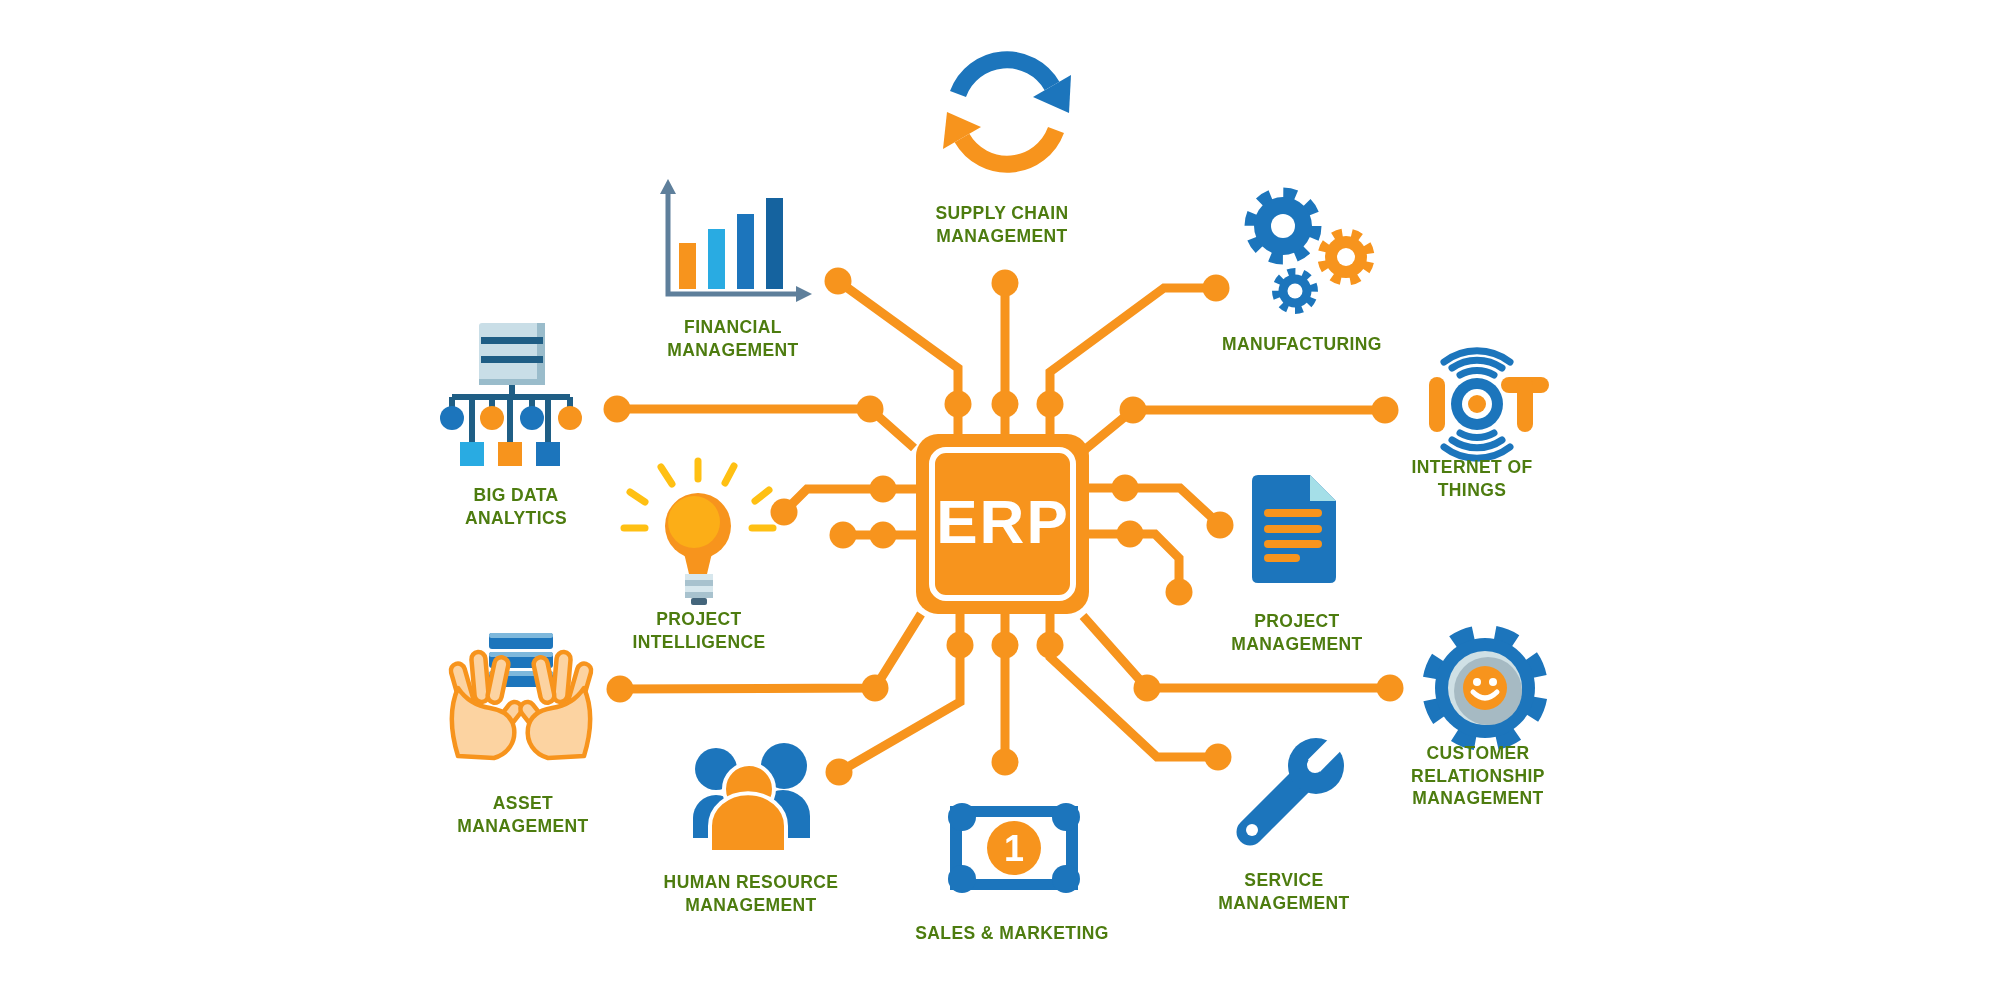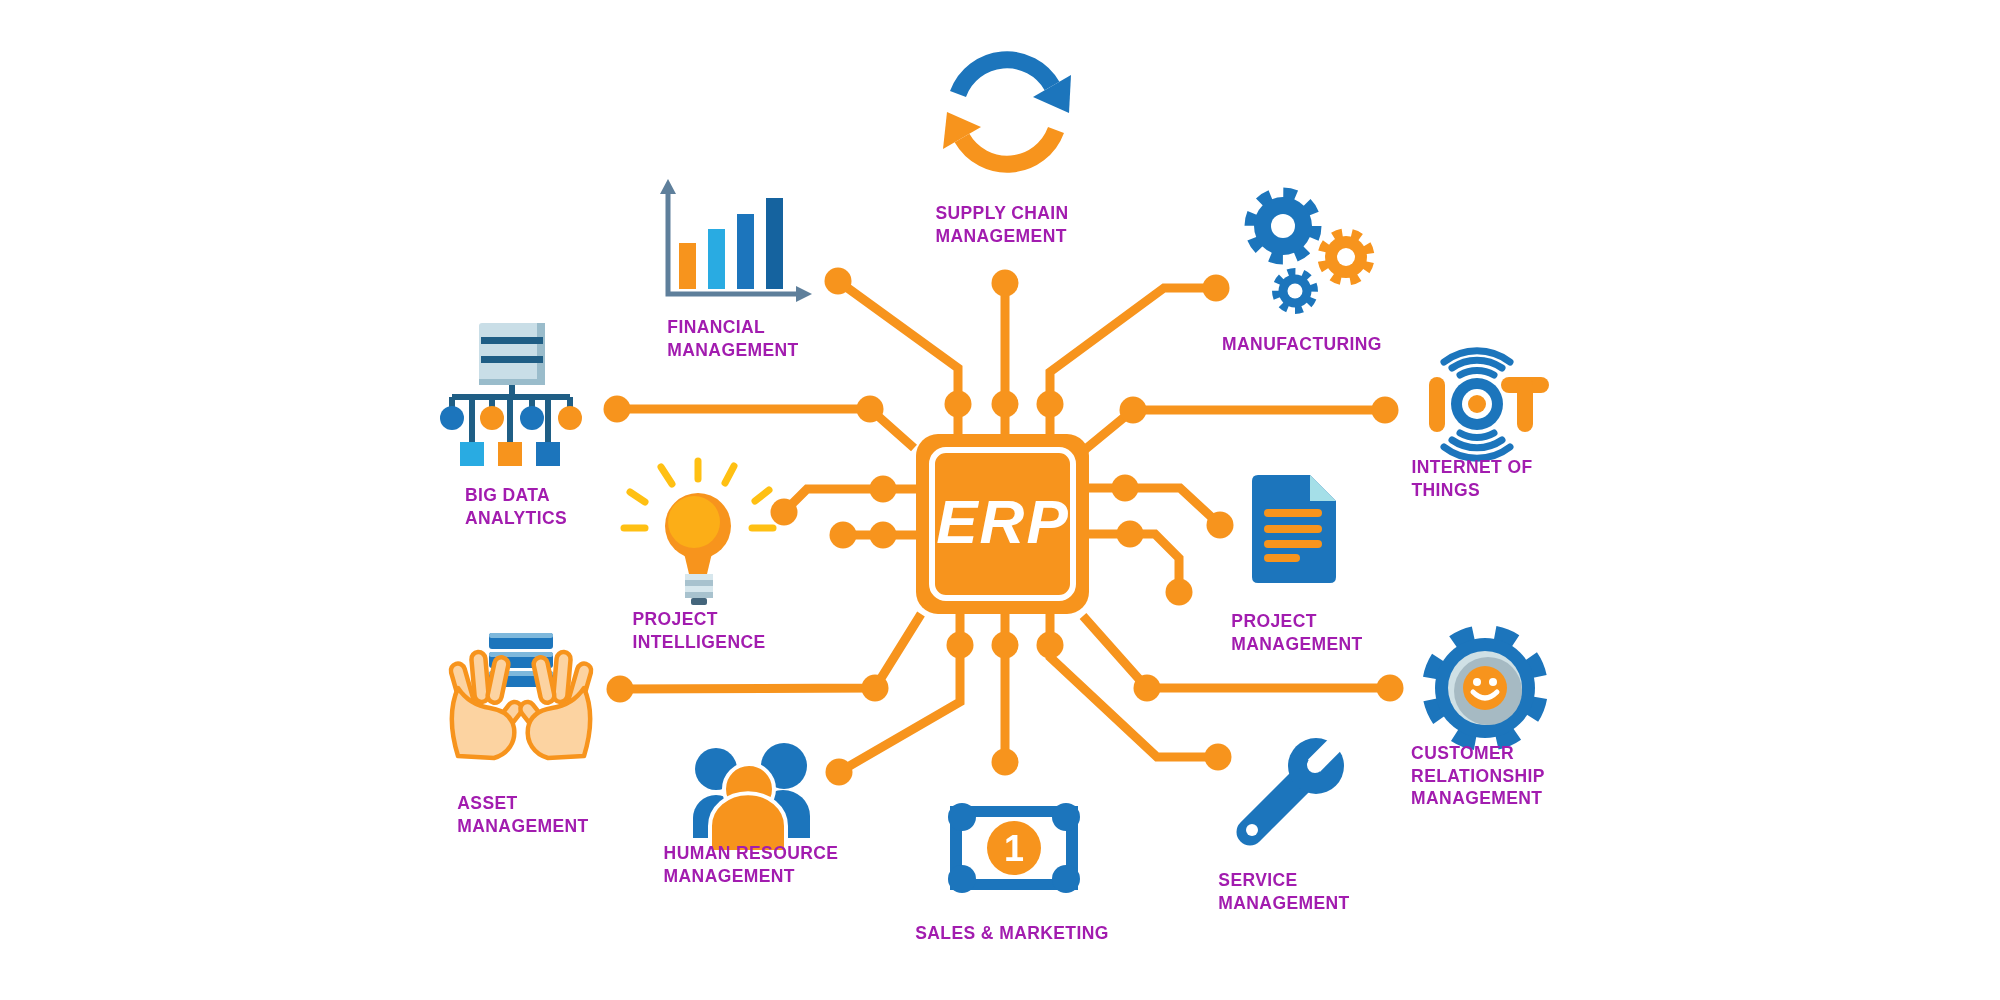--- a/index.html
+++ b/index.html
@@ -1,22 +1,22 @@
 <!DOCTYPE html>
 <html><head>
 <meta charset="utf-8">
 <style>
   html,body{margin:0;padding:0;background:#ffffff;}
   .stage{position:relative;width:2000px;height:1000px;background:#ffffff;overflow:hidden;
          font-family:"Liberation Sans",sans-serif;}
   .stage svg.canvas{position:absolute;left:0;top:0;}
-  .lbl{position:absolute;transform:translateX(-50%);color:#a21caf;
+  .lbl{position:absolute;transform:translateX(-50%);text-align:center;color:#4d7c0f;
        font-weight:bold;font-size:17.5px;line-height:22.5px;letter-spacing:.4px;white-space:nowrap;}
   .erp{position:absolute;left:1003px;top:524px;transform:translate(-50%,-54%);
-       color:#ffffff;font-weight:bold;font-size:62px;letter-spacing:2px;font-style:italic;}
+       color:#ffffff;font-weight:bold;font-size:62px;letter-spacing:2px;}
 </style>
 </head>
 <body>
 
 <div class="stage">
 
 <svg class="canvas" width="2000" height="1000" viewBox="0 0 2000 1000">
 
   <g stroke="#F7941D" stroke-width="9" fill="none">
     <path d="M958,440 958,368 838,281"></path>
@@ -285,21 +285,21 @@
   <div>CUSTOMER</div>
   <div>RELATIONSHIP</div>
   <div>MANAGEMENT</div>
 </div>
 
 <div class="lbl" style="left:1284px;top:869px">
   <div>SERVICE</div>
   <div>MANAGEMENT</div>
 </div>
 
-<div class="lbl" style="left:751px;top:842px">
+<div class="lbl" style="left:751px;top:871px">
   <div>HUMAN RESOURCE</div>
   <div>MANAGEMENT</div>
 </div>
 
 <div class="lbl" style="left:1012px;top:922px">
   <div>SALES &amp; MARKETING</div>
 </div>
 
 </div>
 

